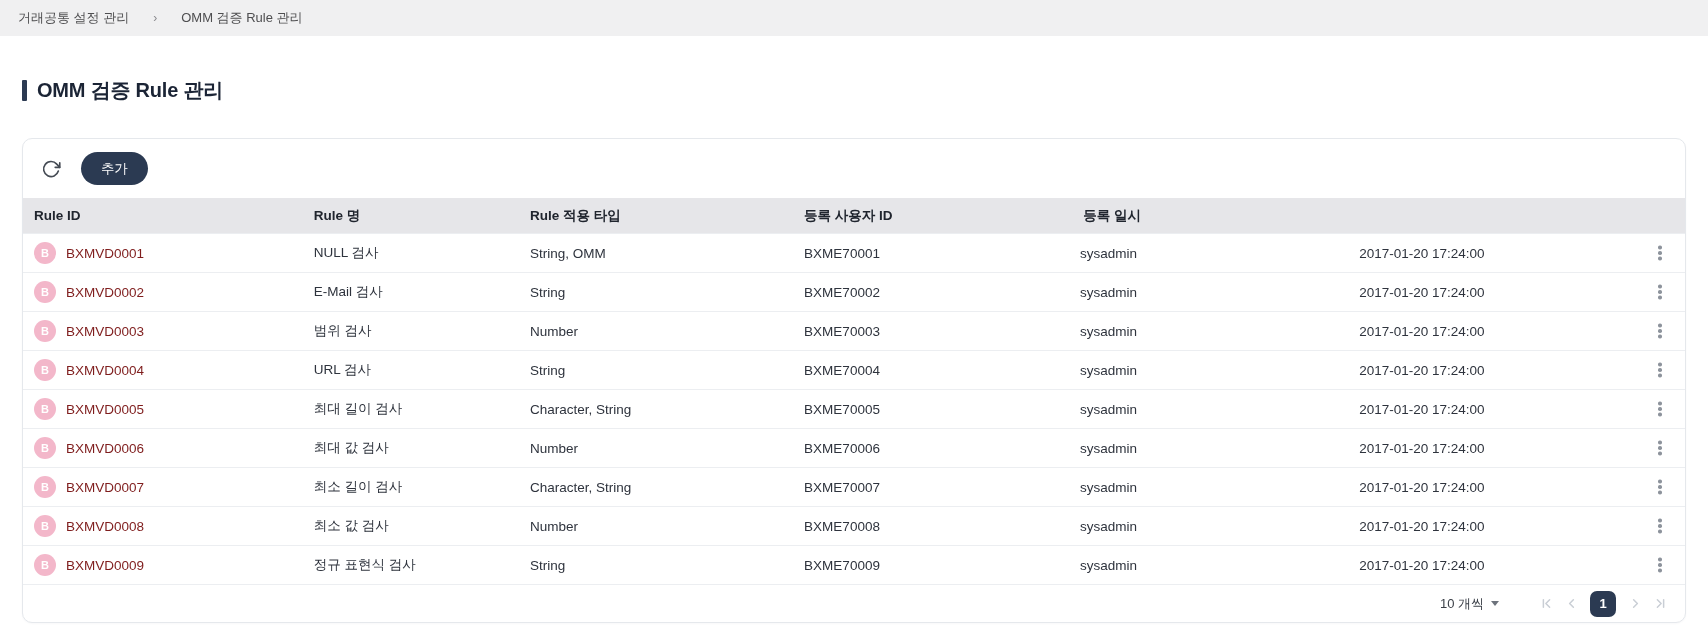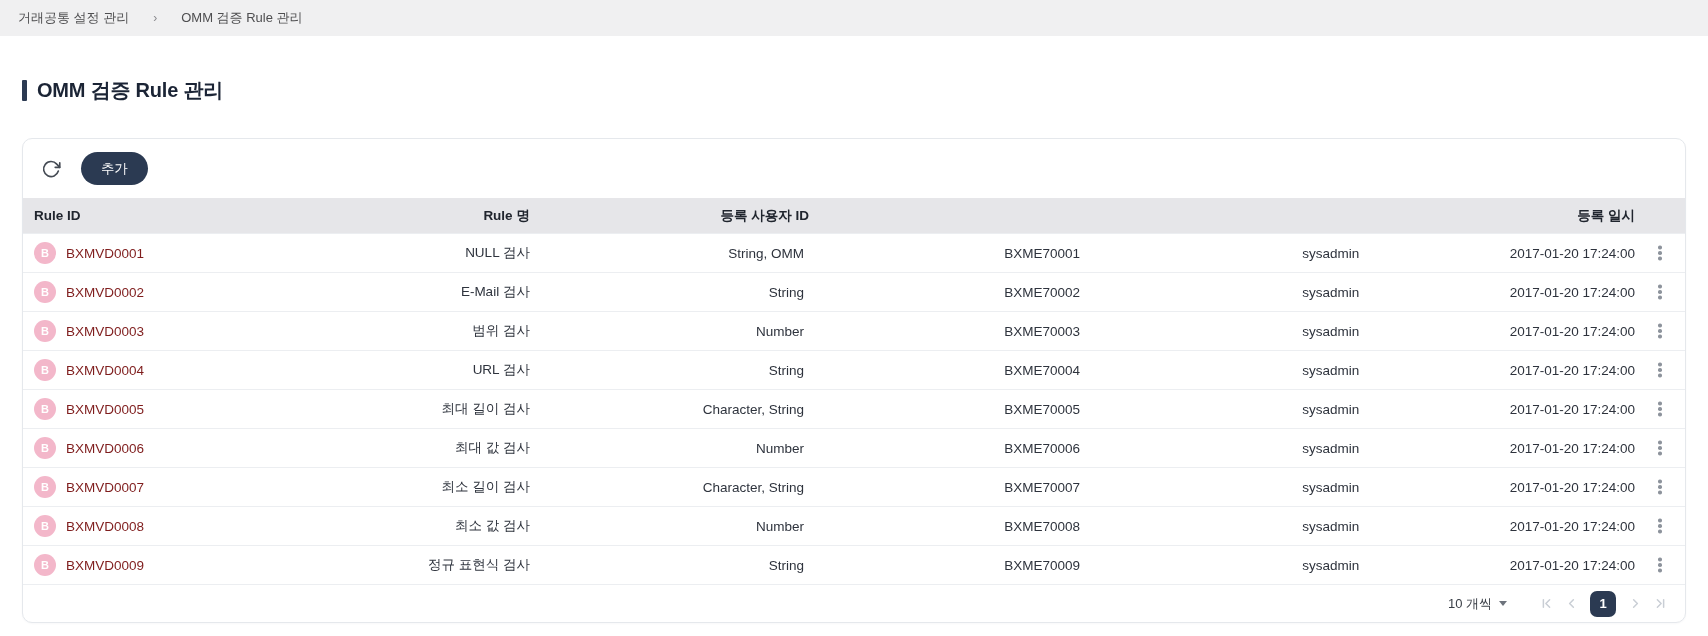--- a/index.html
+++ b/index.html
@@ -29,41 +29,41 @@
                   font-size:13.5px; color:#2f343c; font-family:inherit; }
   .search input::placeholder { color:#3c424b; opacity:1; }
   .icon-btn { background:none; border:none; width:30px; height:30px; display:flex;
               align-items:center; justify-content:center; cursor:pointer; }
   .add-btn { background:#2b3a52; color:#fff; border:none; border-radius:17px; height:33px;
              padding:4px 20px; font-size:13.5px; font-family:Liberation Mono, monospace; cursor:pointer;
              letter-spacing:-0.2px; }
 
   
   .tr { display:flex; align-items:center; height:39px; border-top:1px solid #eceef1;
-        font-size:13.5px; color:#2e333d; background:#fff;text-align:right; }
+        font-size:13.5px; color:#2e333d; background:#fff; }
   .thead { height:35px; background:#e6e6e9; border-top:none; font-weight:600; color:#20252e; }
   .td,.th { overflow:hidden; white-space:nowrap; text-overflow:ellipsis; }
   .c1 { width:17.5%; padding-left:11px; display:flex; align-items:center; gap:10px; }
   .c2 { width:13.0%; }
   .c3 { width:16.5%; }
   .c4 { width:16.6%; }
   .c5 { width:16.8%; }
   .c6 { flex:1; }
   .c7 { width:50px; display:flex; align-items:center; justify-content:center; }
   .rule-id { color:#7f1d1d; }
   .badge { width:22px; height:22px; border-radius:50%; background:#f3b7ca; color:#ffffff;
            font-size:11px; font-weight:bold; display:flex; align-items:center;
            justify-content:center; flex:0 0 auto; }
   .kebab-btn { width:26px; height:26px; display:flex; align-items:center; justify-content:center;
                cursor:pointer; border:none; background:none; }
   .kebab-dot { width:3.5px; height:3.5px; border-radius:50%; background:#8d939c;
                box-shadow:0 -5.5px 0 #8d939c, 0 5.5px 0 #8d939c; }
 
   
-  .tfoot { display:flex; align-items:center; justify-content:flex-end; gap:28px;
+  .tfoot { display:flex; align-items:center; justify-content:flex-end; gap:36px;
            height:38px; border-top:1px solid #eceef1; padding:0 14px; }
   .page-size { display:flex; align-items:center; gap:7px; cursor:pointer;
                font-size:13px; color:#3a3f47; }
   .caret-down { width:0; height:0; border-left:4.5px solid transparent;
                 border-right:4.5px solid transparent; border-top:5.5px solid #6d737c; }
   .pager { display:flex; align-items:center; gap:3px; }
   .pg-btn { background:none; border:none; width:22px; height:22px; display:flex;
             align-items:center; justify-content:center; cursor:pointer; padding:0; }
   .pg-current { width:26px; height:26px; background:#2b3a52; color:#fff; border-radius:7px;
                 display:flex; align-items:center; justify-content:center; font-size:13px;
@@ -94,20 +94,21 @@
           <path d="M20.8 14.5a9 9 0 1 1-1.9-8.4l3.6 3.9"></path>
         </svg>
       </span>
     </button>
     <button class="add-btn">추가</button>
   </div>
 
   <div class="tr thead">
     <div class="th c1">Rule ID</div>
     <div class="th c2">Rule 명</div>
+    <div class="th c3">Rule 적용 타입</div>
     <div class="th c5">등록 사용자 ID</div>
     <div class="th c6">등록 일시</div>
     <div class="th c7"></div>
   </div>
 
   <div id="tbody">
     <div class="tr">
       <div class="td c1">
         <span class="badge">B</span>
         <span class="rule-id">BXMVD0001</span>

